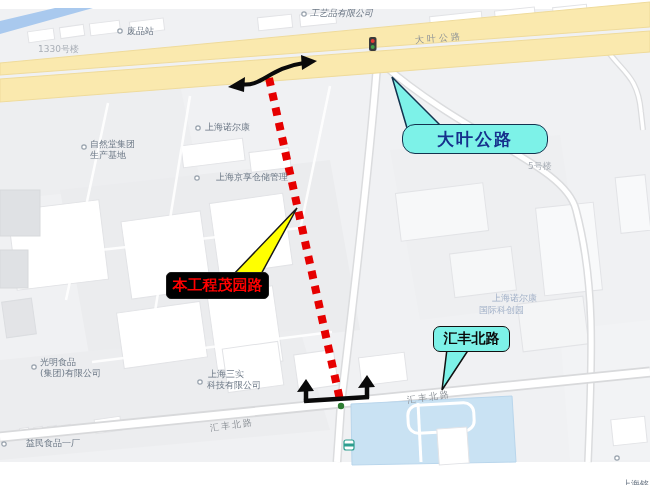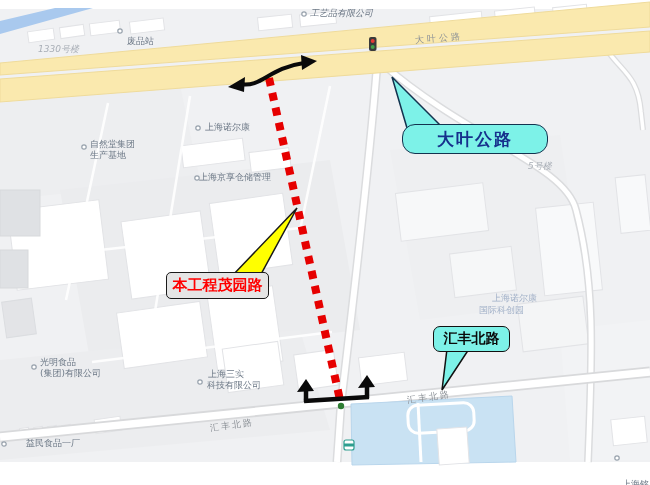--- a/index.html
+++ b/index.html
@@ -1,26 +1,26 @@
 <!DOCTYPE html>
 <html><head>
 <meta charset="utf-8">
 <style>
   html,body{margin:0;padding:0;background:#ffffff;}
   #stage{position:relative;width:650px;height:485px;background:#ffffff;overflow:hidden;
          font-family:"DejaVu Sans","Liberation Sans",sans-serif;}
   #mapbg{position:absolute;left:0;top:9px;width:650px;height:453px;background:#F0F1F3;}
   #geo{position:absolute;left:0;top:0;width:650px;height:485px;}
   .poi{position:absolute;font-size:9px;line-height:11px;color:#6C7886;white-space:nowrap;}
-  .poi.dim{color:#A8AEB6;font-style:italic;}
+  .poi.dim{color:#A8AEB6;}
   .poi.blue{color:#A2B1C8;}
   .roadname{position:absolute;font-size:9px;color:#8B9096;letter-spacing:3px;white-space:nowrap;}
   .callout{position:absolute;display:flex;align-items:center;justify-content:center;
            font-weight:bold;white-space:nowrap;box-sizing:border-box;}
-  #co-project{left:166px;top:272px;width:103px;height:27px;background:#e5e5e5;
+  #co-project{left:166px;top:272px;width:103px;height:27px;background:#000000;
               border:1.6px solid #1a1a1a;border-radius:5px;color:#FF0000;font-size:15px;}
   #co-daye{left:402px;top:124px;width:146px;height:30px;background:#7DF2E8;
            border:1.6px solid #13334F;border-radius:13px;color:#16308C;font-size:17px;letter-spacing:2px;}
   #co-huifeng{left:433px;top:326px;width:77px;height:26px;background:#7DF2E8;
               border:1.5px solid #111;border-radius:7px;color:#0A0A0A;font-size:14px;}
 </style>
 </head>
 <body>
 
 <div id="stage">
@@ -151,26 +151,26 @@
       <polygon points="407,128 447,132 392,77" fill="#7DF2E8" stroke="#13334F" stroke-width="1.5"></polygon>
       <polygon points="447,349 469,349 442,390" fill="#7DF2E8" stroke="#111" stroke-width="1.5"></polygon>
     </g>
   </svg>
 
   <div class="roadname" style="left:415px;top:32px;transform:rotate(-5deg);">大叶公路</div>
   <div class="roadname" style="left:210px;top:419px;transform:rotate(-8deg);letter-spacing:2px;">汇丰北路</div>
   <div class="roadname" style="left:407px;top:391px;transform:rotate(-8deg);letter-spacing:2px;">汇丰北路</div>
 
   <div class="poi" style="left:310px;top:8px;font-style:italic;">工艺品有限公司</div>
-  <div class="poi" style="left:127px;top:36px;">废品站</div>
+  <div class="poi" style="left:127px;top:26px;">废品站</div>
   <div class="poi dim" style="left:38px;top:44px;">1330号楼</div>
   <div class="poi" style="left:90px;top:139px;">自然堂集团</div>
   <div class="poi" style="left:90px;top:150px;text-align:center;">生产基地</div>
   <div class="poi" style="left:205px;top:122px;">上海诺尔康</div>
-  <div class="poi" style="left:199px;top:172px;">上海京享仓储管理</div>
+  <div class="poi" style="left:216px;top:172px;">上海京享仓储管理</div>
   <div class="poi dim" style="left:528px;top:161px;">5号楼</div>
   <div class="poi blue" style="left:492px;top:293px;">上海诺尔康</div>
   <div class="poi blue" style="left:479px;top:305px;">国际科创园</div>
   <div class="poi" style="left:40px;top:357px;">光明食品</div>
   <div class="poi" style="left:40px;top:368px;">(集团)有限公司</div>
   <div class="poi" style="left:208px;top:369px;">上海三实</div>
   <div class="poi" style="left:207px;top:380px;">科技有限公司</div>
   <div class="poi" style="left:10px;top:438px;margin-left:16px;">益民食品一厂</div>
   <div class="poi" style="left:622px;top:447px;margin-top:32px;">上海铭</div>
 

